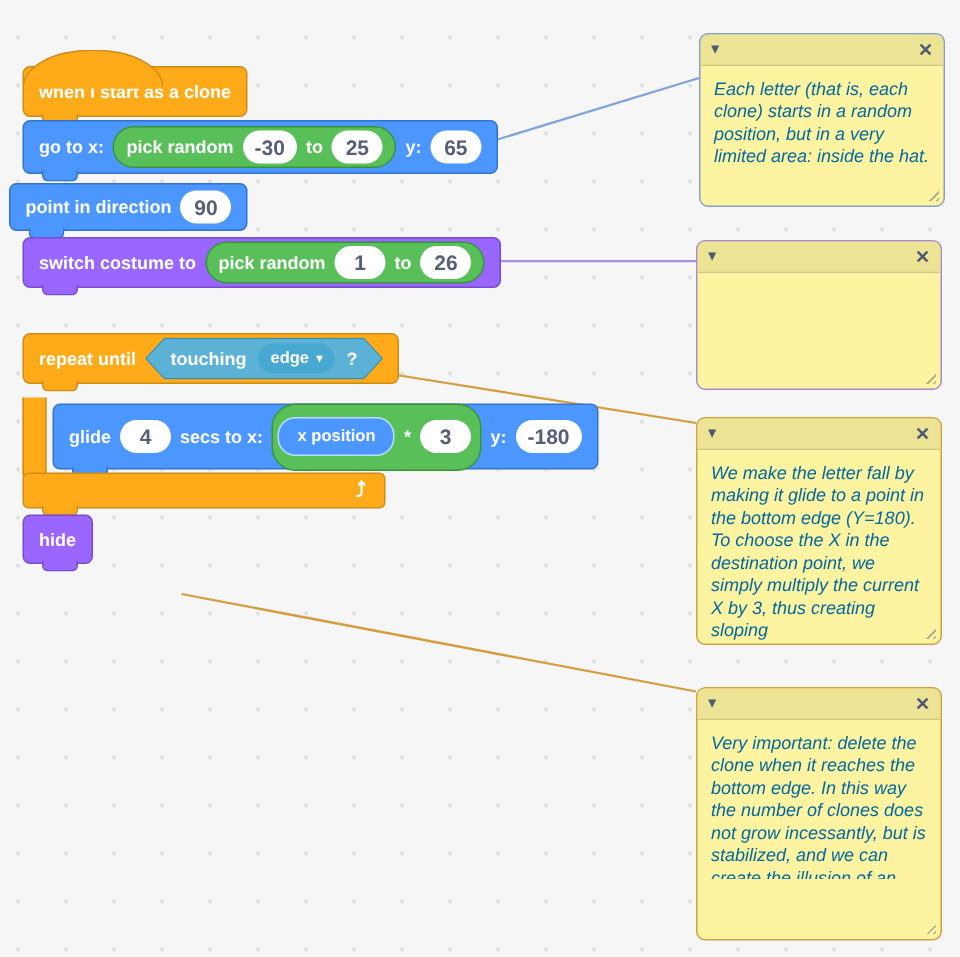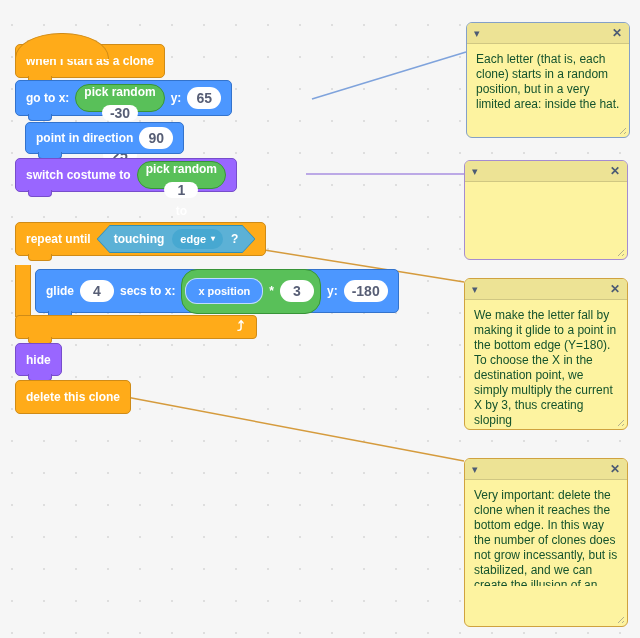--- a/index.html
+++ b/index.html
@@ -31,21 +31,21 @@
     background:#FFAB19; border:1px solid #CF8B17; border-bottom:none;
     border-radius:46px 46px 0 0 / 25px 25px 0 0;
   }
   .oval{
     background:#fff; color:#575E75; font-weight:600; font-size:14px;
     height:22px; min-width:34px; padding:0 8px; border-radius:11px;
     display:flex; align-items:center; justify-content:center; box-sizing:border-box;
   }
   .pill{
     background:#59C059; border:1px solid #389438; border-radius:15px; height:28px;
-    display:flex; align-items:center; gap:6px; padding:0 8px; box-sizing:border-box;flex-direction:column;
+    display:flex; align-items:center; gap:6px; padding:0 8px; box-sizing:border-box;
   }
   .op-pill{
     background:#59C059; border:1px solid #389438; border-radius:16px; height:45px;
     display:flex; align-items:center; gap:6px; padding:0 6px 0 3px; box-sizing:border-box;
   }
   .reporter{
     background:#4C97FF; border:1px solid rgba(255,255,255,0.65); border-radius:12px;
     height:24px; padding:0 12px; font-size:11px; display:flex; align-items:center;
   }
   .hex-outer{
@@ -71,22 +71,22 @@
     background:#FDF3A0; border:1px solid; border-radius:6px;
   }
   .note-head{
     height:20px; background:#EDE395; border-bottom:1px solid rgba(0,0,0,0.12);
     border-radius:5px 5px 0 0; display:flex; align-items:center;
     justify-content:space-between; padding:0 7px;
   }
   .note-head .collapse{color:#4c5b74; font-size:11px; line-height:1; cursor:pointer;}
   .note-head .close{color:#4c5b74; font-size:12px; font-weight:700; line-height:1; cursor:pointer;}
   .note-body{
-    padding:8px 8px 0 9px; font-size:12px; line-height:15px; color:#14532d;
-    overflow:hidden; box-sizing:border-box;
+    padding:8px 8px 0 9px; font-size:12px; line-height:15px; color:#0369a1;
+    overflow:hidden; box-sizing:border-box;font-style:italic;
   }
   .resize{
     position:absolute; right:3px; bottom:3px; width:9px; height:9px;
     background:repeating-linear-gradient(135deg, transparent 0 2px, rgba(87,94,117,0.45) 2px 3px);
     clip-path:polygon(100% 0, 100% 100%, 0 100%);
   }
 </style>
 </head>
 <body>
 
@@ -108,21 +108,21 @@
     <span class="pill">
       <span>pick random</span>
       <span class="oval">-30</span>
       <span>to</span>
       <span class="oval">25</span>
     </span>
     <span>y:</span>
     <span class="oval">65</span>
   </div>
 
-  <div class="blk motion tab" style="left:25px; top:122px; height:32px;">
+  <div class="blk motion tab" style="left:6px; top:122px; height:32px;">
     <span>point in direction</span>
     <span class="oval">90</span>
   </div>
 
   <div class="blk looks tab" style="left:15px; top:158px; height:34px;">
     <span>switch costume to</span>
     <span class="pill">
       <span>pick random</span>
       <span class="oval">1</span>
       <span>to</span>
@@ -161,23 +161,20 @@
   </div>
 
   <div class="blk control tab" style="left:15px; top:315px; height:24px; width:242px; border-radius:4px;">
     <span class="loop-arrow">⤴</span>
   </div>
 
   <div class="blk looks tab" style="left:15px; top:343px; height:33px;">
     <span>hide</span>
   </div>
 
-  <div class="blk control" style="left:15px; top:380px; height:34px;">
-    <span>delete this clone</span>
-  </div>
 
   <div class="note" style="left:466px; top:22px; height:116px; border-color:#84A0C8;">
     <div class="note-head">
       <span class="collapse">▾</span>
       <span class="close">✕</span>
     </div>
     <div class="note-body" style="height:95px;">Each letter (that is, each clone) starts in a random position, but in a very limited area: inside the hat.</div>
     <div class="resize"></div>
   </div>
 

